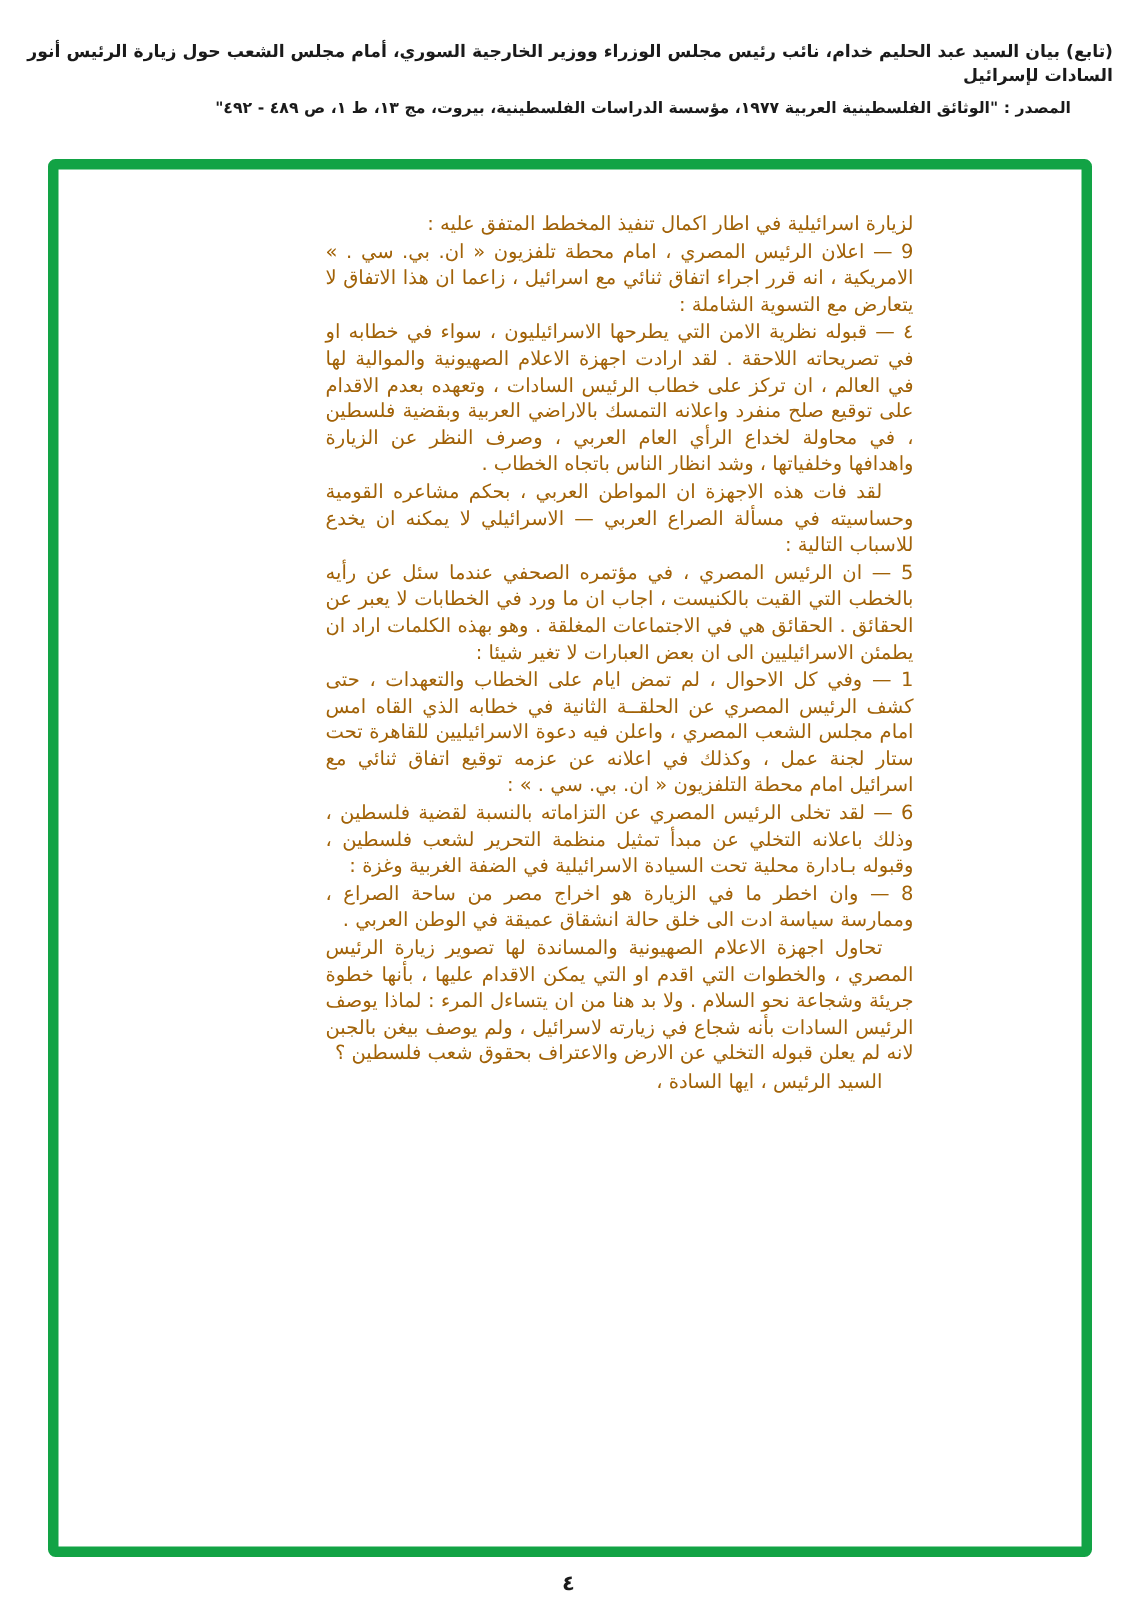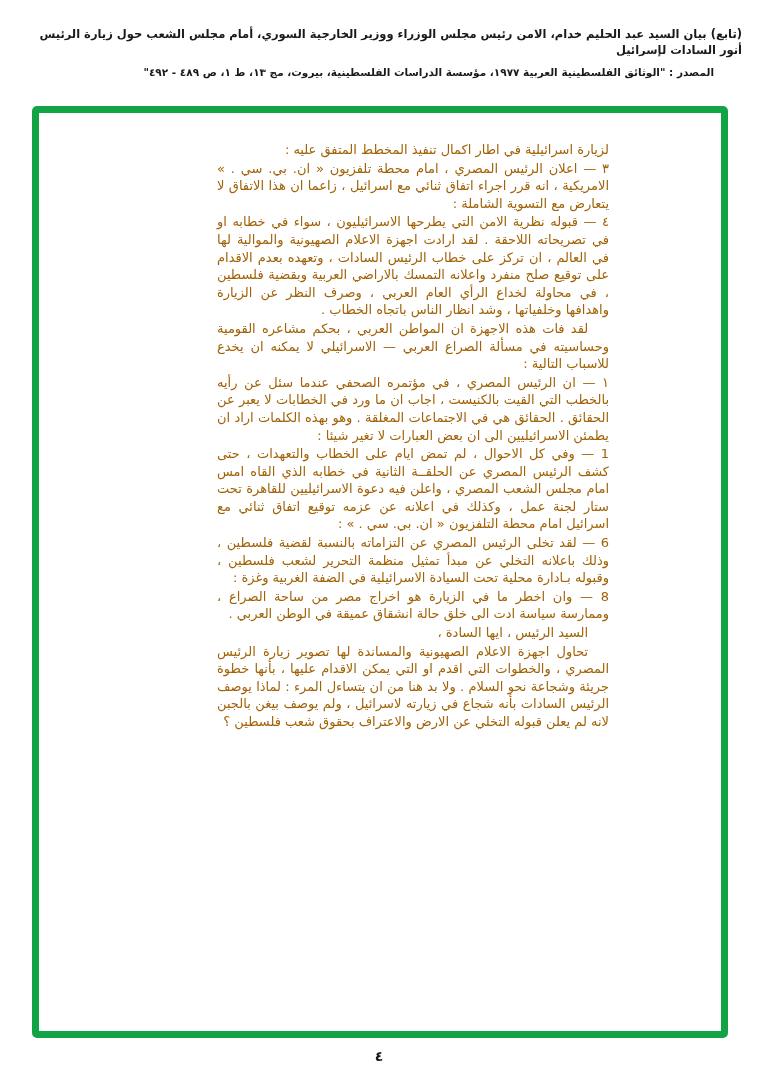--- a/index.html
+++ b/index.html
@@ -72,32 +72,32 @@
     text-align: center;
     font-size: 14px;
     font-weight: bold;
     direction: rtl;
   }
 </style>
 </head>
 <body>
 
 <div class="page-header">
-  <div class="header-line-1">(تابع) بيان السيد عبد الحليم خدام، الامن رئيس مجلس الوزراء ووزير الخارجية السوري، أمام مجلس الشعب حول زيارة الرئيس أنور السادات لإسرائيل</div>
+  <div class="header-line-1">(تابع) بيان السيد عبد الحليم خدام، نائب رئيس مجلس الوزراء ووزير الخارجية السوري، أمام مجلس الشعب حول زيارة الرئيس أنور السادات لإسرائيل</div>
   <div class="header-line-2">المصدر : "الوثائق الفلسطينية العربية ١٩٧٧، مؤسسة الدراسات الفلسطينية، بيروت، مج ١٣، ط ١، ص ٤٨٩ - ٤٩٢"</div>
 </div>
 
 <div class="document-frame">
   <div class="body-text">
       <p>لزيارة اسرائيلية في اطار اكمال تنفيذ المخطط المتفق عليه :</p>
-      <p>٣ — اعلان الرئيس المصري ، امام محطة تلفزيون « ان. بي. سي . » الامريكية ، انه قرر اجراء اتفاق ثنائي مع اسرائيل ، زاعما ان هذا الاتفاق لا يتعارض مع التسوية الشاملة :</p>
+      <p>9 — اعلان الرئيس المصري ، امام محطة تلفزيون « ان. بي. سي . » الامريكية ، انه قرر اجراء اتفاق ثنائي مع اسرائيل ، زاعما ان هذا الاتفاق لا يتعارض مع التسوية الشاملة :</p>
       <p>٤ — قبوله نظرية الامن التي يطرحها الاسرائيليون ، سواء في خطابه او في تصريحاته اللاحقة . لقد ارادت اجهزة الاعلام الصهيونية والموالية لها في العالم ، ان تركز على خطاب الرئيس السادات ، وتعهده بعدم الاقدام على توقيع صلح منفرد واعلانه التمسك بالاراضي العربية وبقضية فلسطين ، في محاولة لخداع الرأي العام العربي ، وصرف النظر عن الزيارة واهدافها وخلفياتها ، وشد انظار الناس باتجاه الخطاب .</p>
       <p class="indent">لقد فات هذه الاجهزة ان المواطن العربي ، بحكم مشاعره القومية وحساسيته في مسألة الصراع العربي — الاسرائيلي لا يمكنه ان يخدع للاسباب التالية :</p>
-      <p>١ — ان الرئيس المصري ، في مؤتمره الصحفي عندما سئل عن رأيه بالخطب التي القيت بالكنيست ، اجاب ان ما ورد في الخطابات لا يعبر عن الحقائق . الحقائق هي في الاجتماعات المغلقة . وهو بهذه الكلمات اراد ان يطمئن الاسرائيليين الى ان بعض العبارات لا تغير شيئا :</p>
+      <p>5 — ان الرئيس المصري ، في مؤتمره الصحفي عندما سئل عن رأيه بالخطب التي القيت بالكنيست ، اجاب ان ما ورد في الخطابات لا يعبر عن الحقائق . الحقائق هي في الاجتماعات المغلقة . وهو بهذه الكلمات اراد ان يطمئن الاسرائيليين الى ان بعض العبارات لا تغير شيئا :</p>
       <p>1 — وفي كل الاحوال ، لم تمض ايام على الخطاب والتعهدات ، حتى كشف الرئيس المصري عن الحلقــة الثانية في خطابه الذي القاه امس امام مجلس الشعب المصري ، واعلن فيه دعوة الاسرائيليين للقاهرة تحت ستار لجنة عمل ، وكذلك في اعلانه عن عزمه توقيع اتفاق ثنائي مع اسرائيل امام محطة التلفزيون « ان. بي. سي . » :</p>
       <p>6 — لقد تخلى الرئيس المصري عن التزاماته بالنسبة لقضية فلسطين ، وذلك باعلانه التخلي عن مبدأ تمثيل منظمة التحرير لشعب فلسطين ، وقبوله بـادارة محلية تحت السيادة الاسرائيلية في الضفة الغربية وغزة :</p>
       <p>8 — وان اخطر ما في الزيارة هو اخراج مصر من ساحة الصراع ، وممارسة سياسة ادت الى خلق حالة انشقاق عميقة في الوطن العربي .</p>
+      <p class="indent">تحاول اجهزة الاعلام الصهيونية والمساندة لها تصوير زيارة الرئيس المصري ، والخطوات التي اقدم او التي يمكن الاقدام عليها ، بأنها خطوة جريئة وشجاعة نحو السلام . ولا بد هنا من ان يتساءل المرء : لماذا يوصف الرئيس السادات بأنه شجاع في زيارته لاسرائيل ، ولم يوصف بيغن بالجبن لانه لم يعلن قبوله التخلي عن الارض والاعتراف بحقوق شعب فلسطين ؟</p>
       <p class="indent">السيد الرئيس ، ايها السادة ،</p>
-      <p class="indent">تحاول اجهزة الاعلام الصهيونية والمساندة لها تصوير زيارة الرئيس المصري ، والخطوات التي اقدم او التي يمكن الاقدام عليها ، بأنها خطوة جريئة وشجاعة نحو السلام . ولا بد هنا من ان يتساءل المرء : لماذا يوصف الرئيس السادات بأنه شجاع في زيارته لاسرائيل ، ولم يوصف بيغن بالجبن لانه لم يعلن قبوله التخلي عن الارض والاعتراف بحقوق شعب فلسطين ؟</p>
     </div>
 </div>
 
 <div class="page-number">٤</div>
 
 </body></html>

